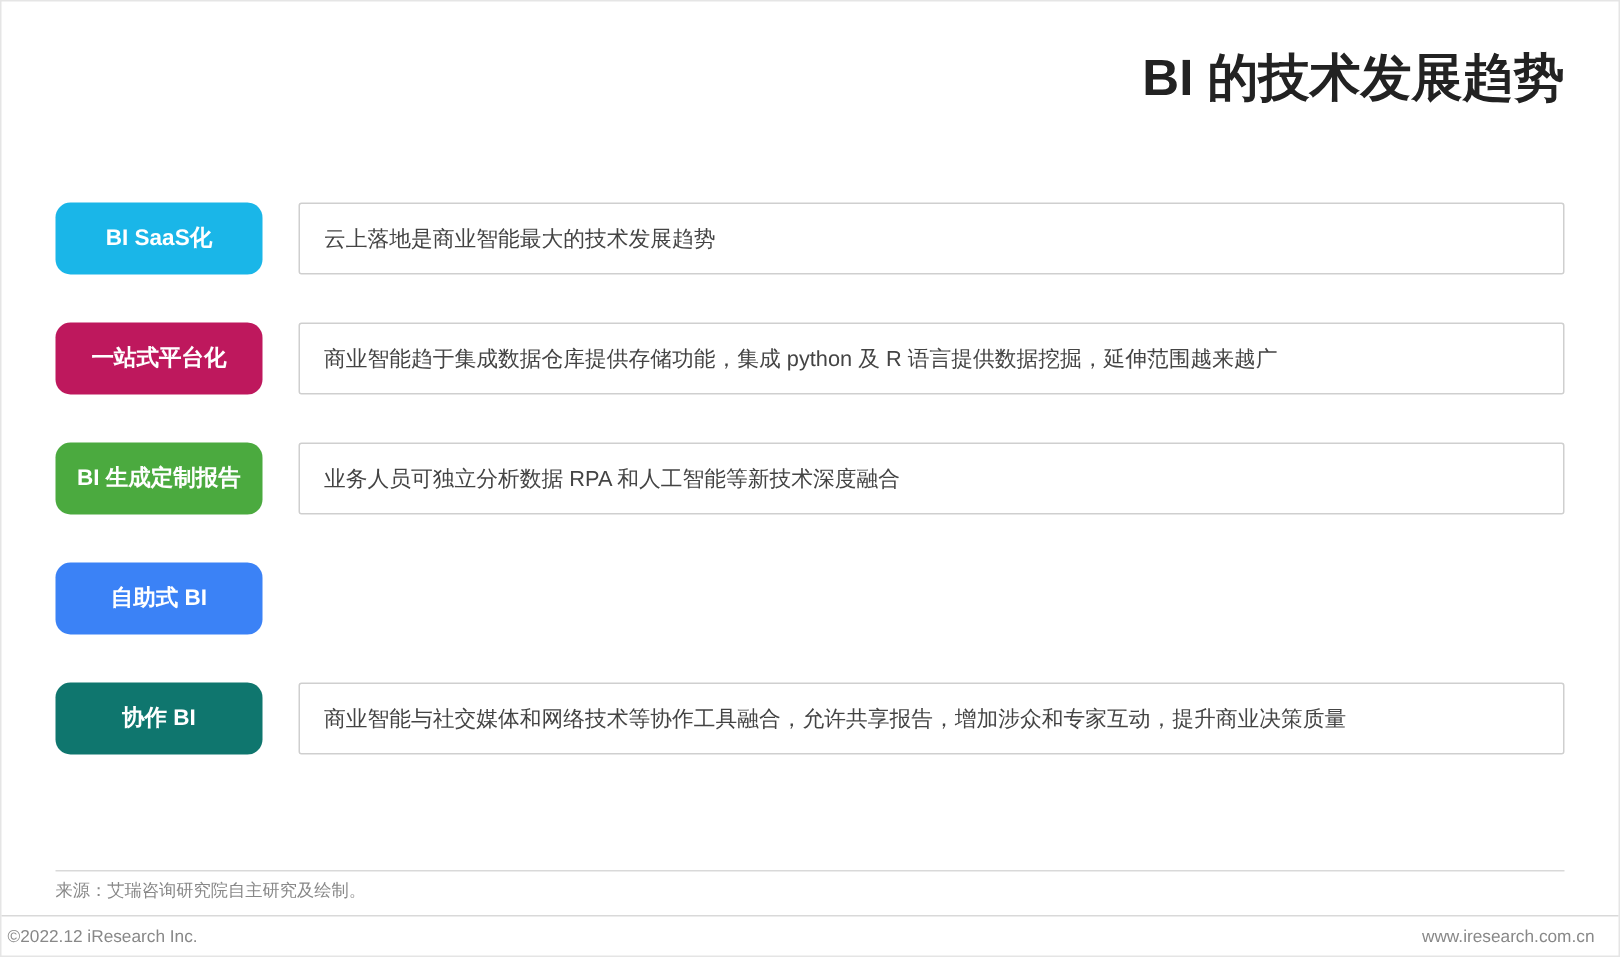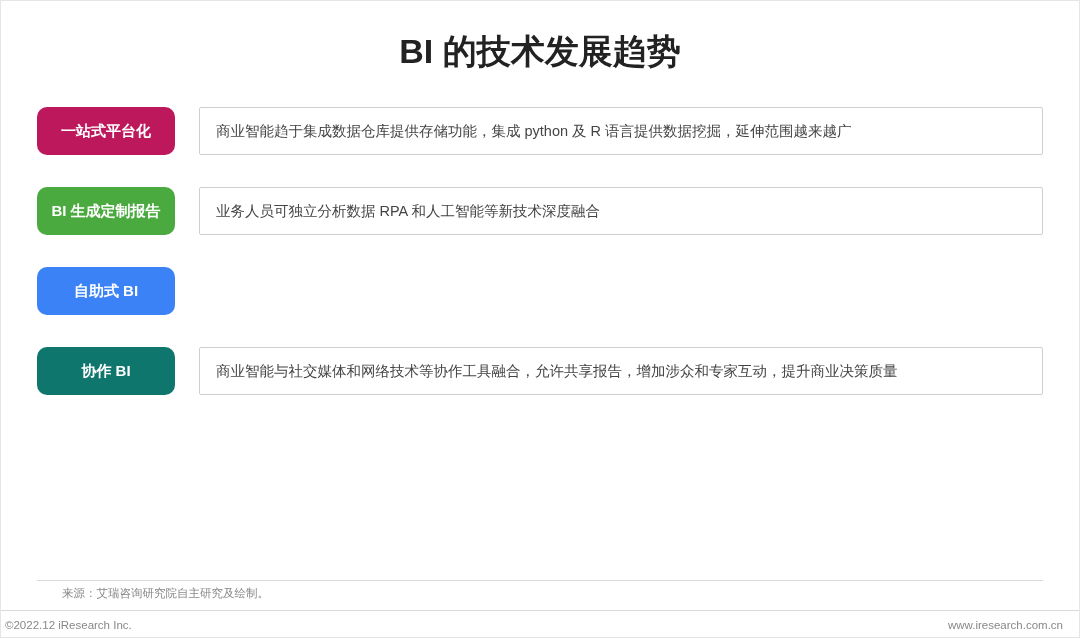--- a/index.html
+++ b/index.html
@@ -16,25 +16,25 @@
       overflow: hidden;
     }
     .page {
       width: 100%;
       height: 100%;
       border: 1px solid #e5e5e5;
       position: relative;
       padding: 28px 36px 0 36px;
     }
     .title {
-      text-align: center;
+      text-align: right;
       font-size: 34px;
       font-weight: 700;
       color: #222;
-      margin-bottom: 32px;
+      margin-bottom: 60px;
     }
     .rows {
       display: flex;
       flex-direction: column;
       gap: 32px;
     }
     .row {
       display: flex;
       align-items: stretch;
       gap: 24px;
@@ -71,21 +71,20 @@
       right: 36px;
       bottom: 56px;
       border-top: 1px solid #d9d9d9;
     }
     .source {
       position: absolute;
       left: 36px;
       bottom: 36px;
       font-size: 11.5px;
       color: #888;
-      margin-left: 25px;
     }
     .copyright-line {
       position: absolute;
       left: 0;
       right: 0;
       bottom: 26px;
       border-top: 1px solid #d9d9d9;
     }
     .footer-bottom {
       position: absolute;
@@ -100,20 +99,24 @@
     }
   </style>
 </head>
 <body>
 <div class="page">
 
   <h1 class="title">BI 的技术发展趋势</h1>
 
   <div class="rows">
     <div class="row">
+      <div class="badge" style="background:#1AB6E8">BI SaaS化</div>
+      <div class="desc">云上落地是商业智能最大的技术发展趋势</div>
+    </div>
+    <div class="row">
       <div class="badge" style="background:#be185d">一站式平台化</div>
       <div class="desc">商业智能趋于集成数据仓库提供存储功能，集成 python 及 R 语言提供数据挖掘，延伸范围越来越广</div>
     </div>
     <div class="row">
       <div class="badge" style="background:#4BAA3F">BI 生成定制报告</div>
       <div class="desc">业务人员可独立分析数据 RPA 和人工智能等新技术深度融合</div>
     </div>
     <div class="row">
       <div class="badge" style="background:#3b82f6">自助式 BI</div>
     </div>

